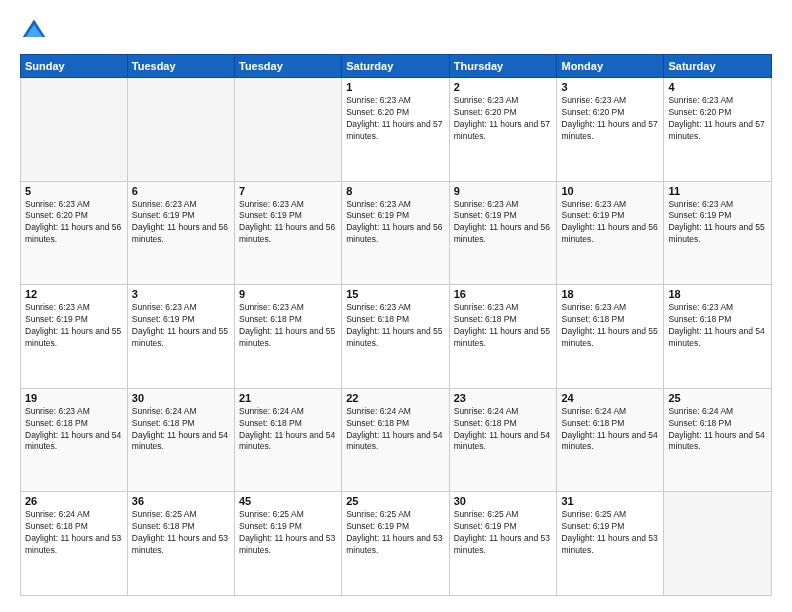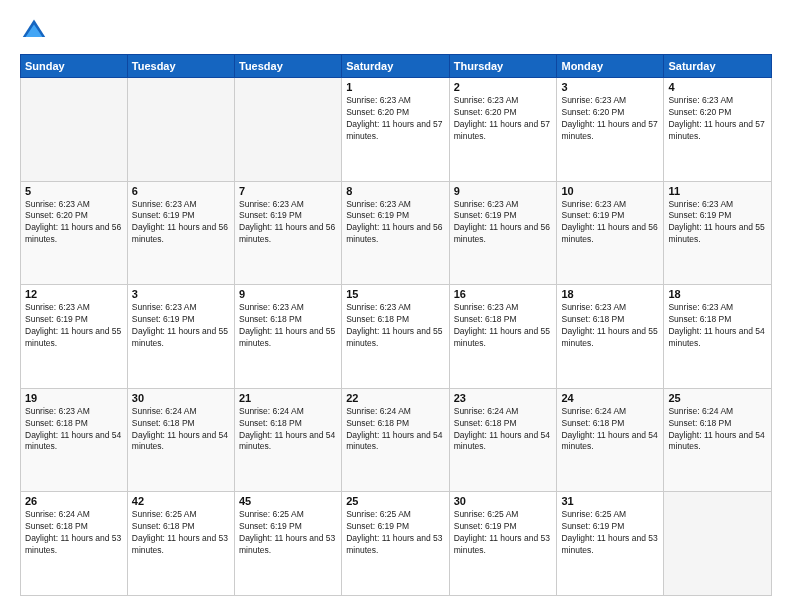--- a/index.html
+++ b/index.html
@@ -238,21 +238,21 @@
             <div class="day-number">25</div>
             <div class="day-info">Sunrise: 6:24 AM<br>Sunset: 6:18 PM<br>Daylight: 11 hours and 54 minutes.</div>
           </td>
         </tr>
         <tr>
           <td>
             <div class="day-number">26</div>
             <div class="day-info">Sunrise: 6:24 AM<br>Sunset: 6:18 PM<br>Daylight: 11 hours and 53 minutes.</div>
           </td>
           <td>
-            <div class="day-number">42</div>
+            <div class="day-number">36</div>
             <div class="day-info">Sunrise: 6:25 AM<br>Sunset: 6:18 PM<br>Daylight: 11 hours and 53 minutes.</div>
           </td>
           <td>
             <div class="day-number">45</div>
             <div class="day-info">Sunrise: 6:25 AM<br>Sunset: 6:19 PM<br>Daylight: 11 hours and 53 minutes.</div>
           </td>
           <td>
             <div class="day-number">25</div>
             <div class="day-info">Sunrise: 6:25 AM<br>Sunset: 6:19 PM<br>Daylight: 11 hours and 53 minutes.</div>
           </td>

